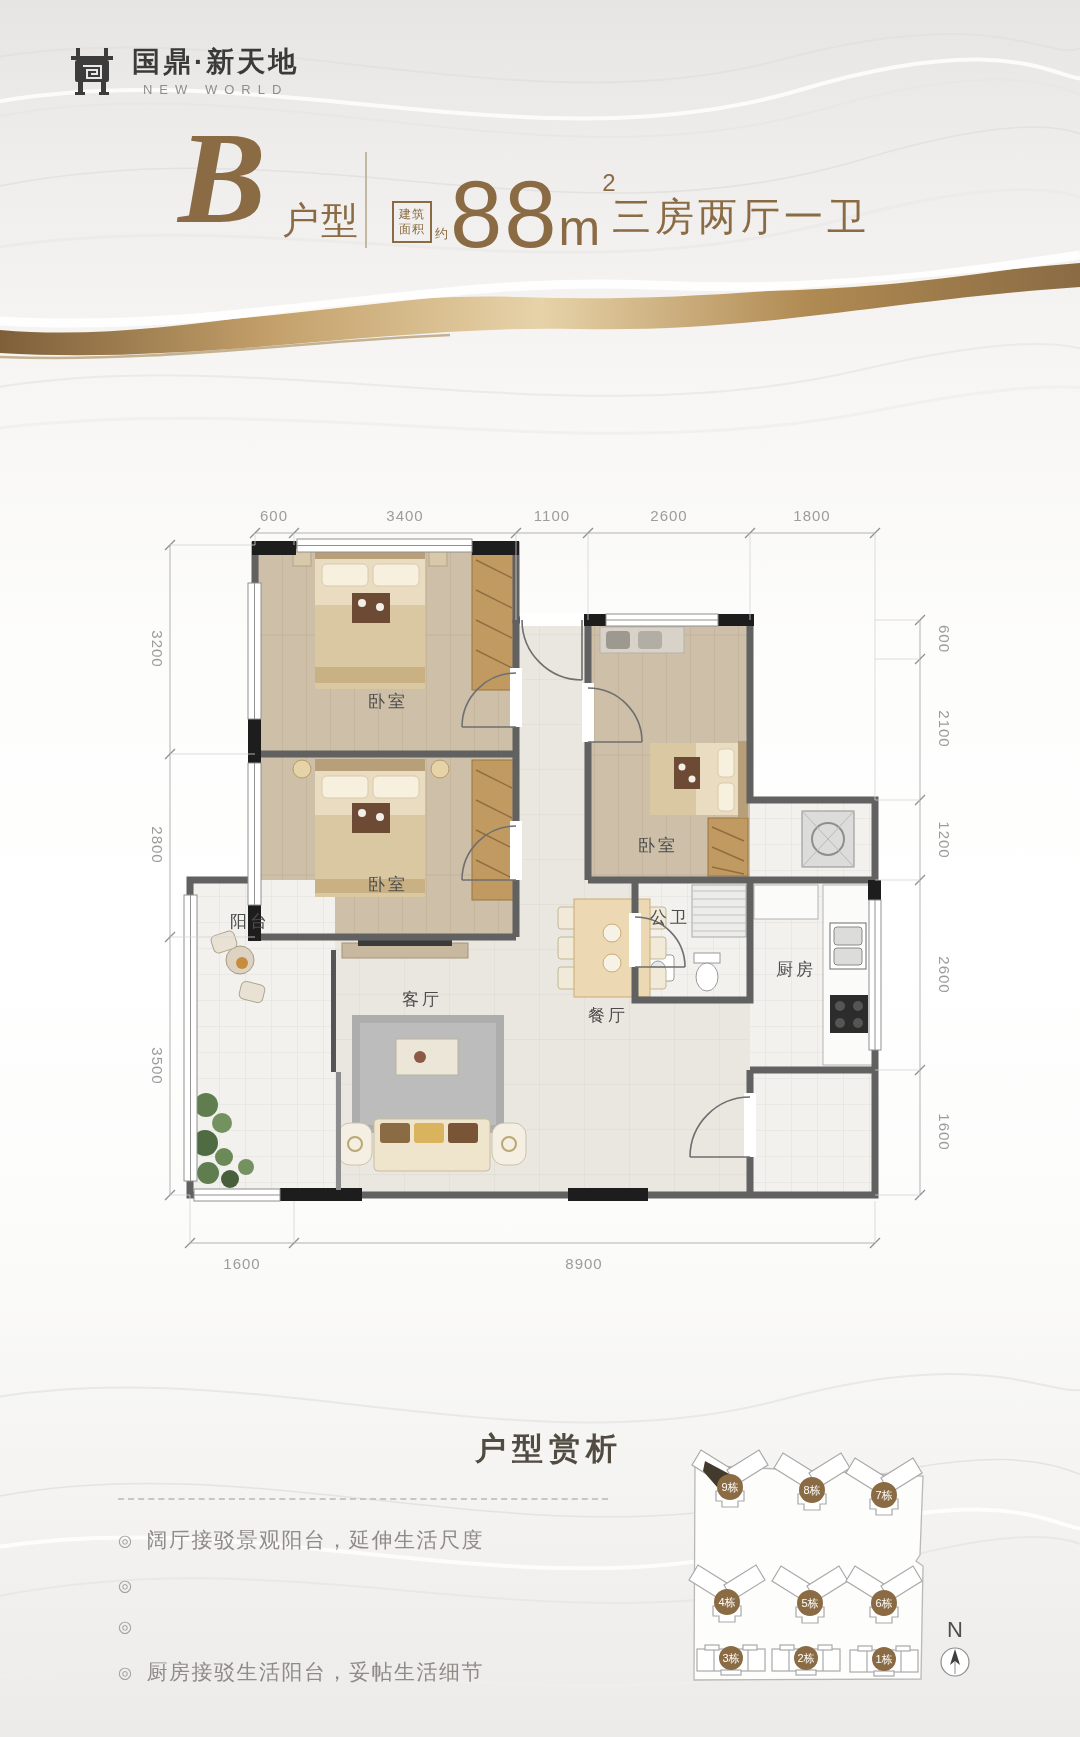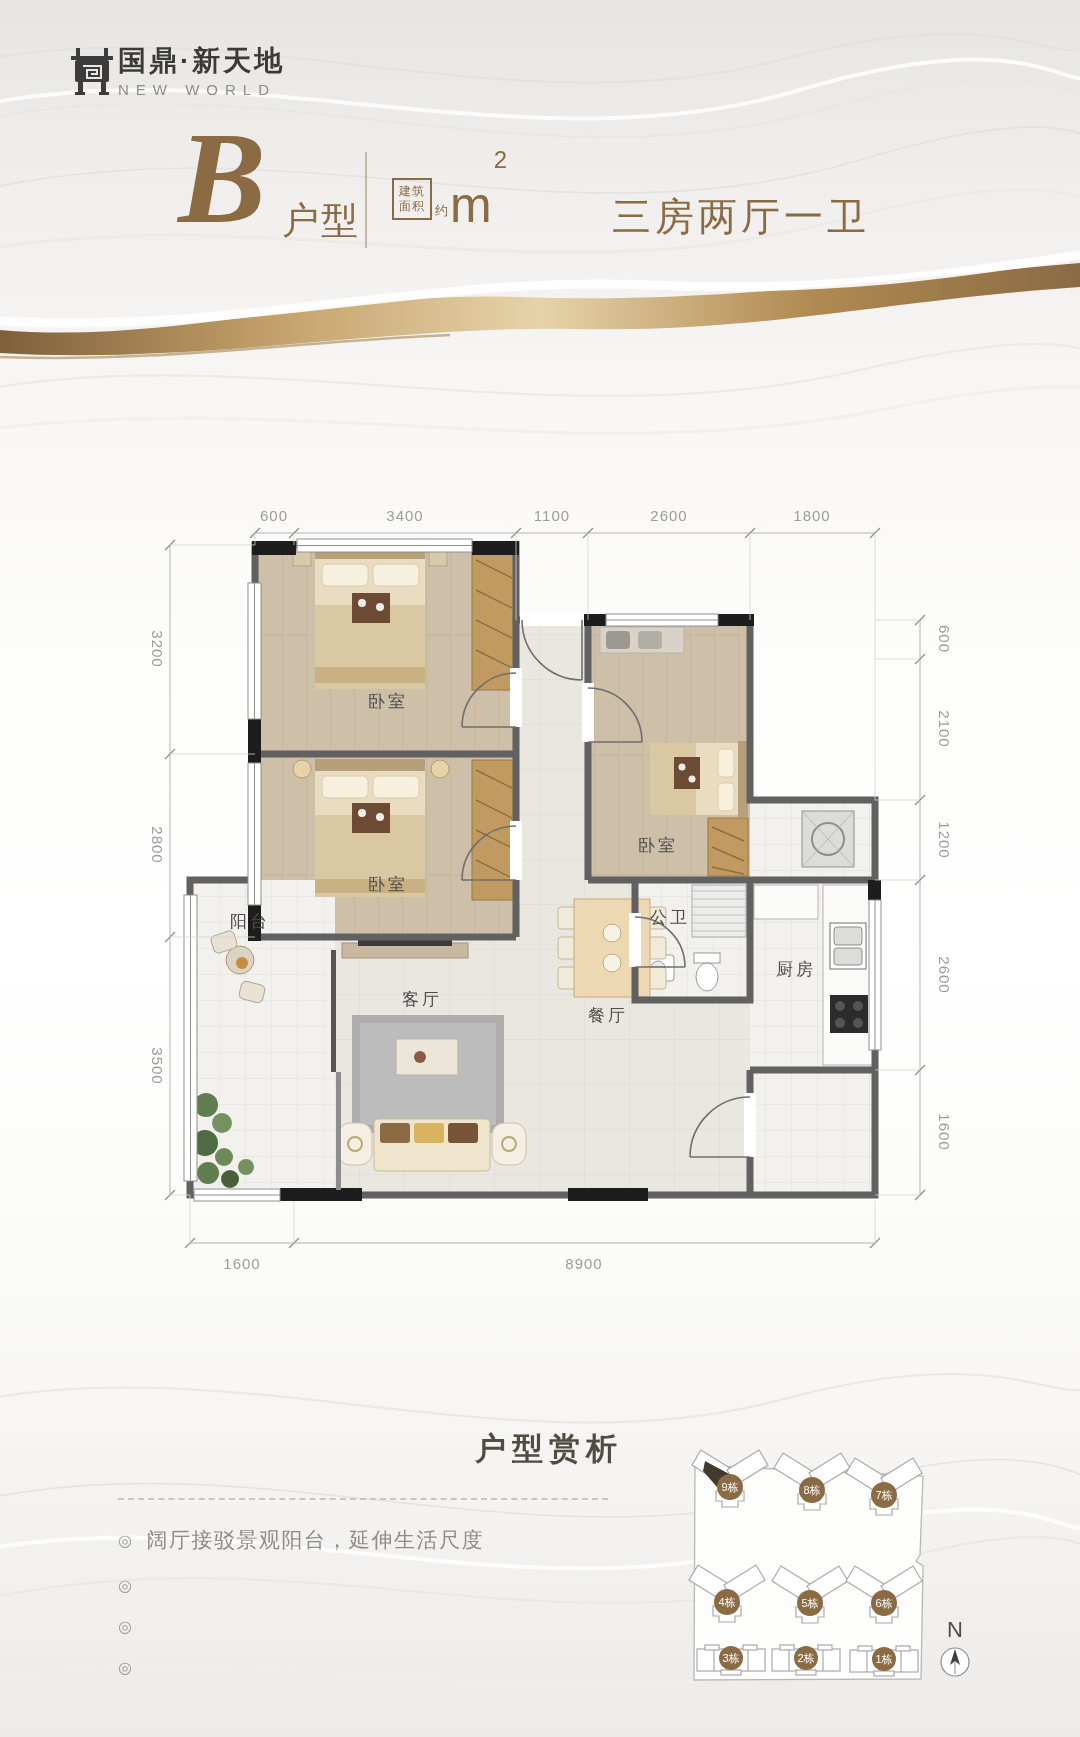--- a/index.html
+++ b/index.html
@@ -1,23 +1,23 @@
 <!DOCTYPE html>
 <html><head>
 <meta charset="utf-8">
 <style>
   html,body{margin:0;padding:0;}
   body{width:1080px;height:1737px;position:relative;overflow:hidden;
        font-family:"Liberation Sans",sans-serif;
        background:linear-gradient(180deg,#e6e5e3 0%,#efeeec 10%,#f7f6f5 22%,#fdfdfc 38%,#ffffff 55%,#fbfbfa 72%,#f3f2f0 88%,#ecebe9 100%);}
   .abs{position:absolute;}
   
-  .logo{top:46px;left:66px;display:flex;align-items:center;}
+  .logo{top:46px;left:66px;display:flex;align-items:center;gap:14px;}
   .logo-cn{font-size:28px;font-weight:bold;color:#3a3a3a;letter-spacing:3px;line-height:1;}
-  .logo-en{font-size:15px;color:#8d8d8d;letter-spacing:7px;margin-top:6px;}
+  .logo-en{font-size:13px;color:#8d8d8d;letter-spacing:7px;margin-top:6px;text-align:center;}
   
   .unit-letter{top:112px;left:178px;font-family:"Liberation Serif",serif;font-style:italic;
        font-size:132px;line-height:1;color:#8a6b44;font-weight:bold;}
   .unit-label{top:196px;left:282px;font-size:37px;color:#8a6b44;letter-spacing:2px;font-weight:500;}
   .hdr-divider{top:152px;left:365px;width:2px;height:96px;background:#c3b8a2;}
   .area-wrap{top:178px;left:392px;display:flex;align-items:flex-end;}
   .area-box{border:2px solid #8a6b44;color:#8a6b44;font-size:12px;line-height:1.25;
        padding:4px 5px;letter-spacing:1px;margin-bottom:8px;text-align:center;}
   .area-approx{color:#8a6b44;font-size:13px;margin:0 2px 8px 3px;}
   .area-value{color:#8a6b44;font-size:94px;line-height:0.78;font-weight:500;letter-spacing:2px;}
@@ -87,20 +87,21 @@
 
 <div class="abs unit-letter">B</div>
 <div class="abs unit-label">户型</div>
 <div class="abs hdr-divider"></div>
 <div class="abs area-wrap">
   <div class="area-box">
     <div>建筑</div>
     <div>面积</div>
   </div>
   <div class="area-approx">约</div>
+  <div class="area-value">88</div>
   <div class="area-unit"><span>m</span><span class="area-sup">2</span></div>
 </div>
 <div class="abs layout-summary">三房两厅一卫</div>
 
 <svg class="abs" style="top:455px;left:90px" width="900" height="840" viewBox="0 0 900 840">
   <defs>
     <pattern id="wood" width="24" height="120" patternUnits="userSpaceOnUse">
       <rect width="24" height="120" fill="#cdbfa8"></rect>
       <line x1="0" y1="0" x2="0" y2="120" stroke="#bfae95" stroke-width="1"></line>
       <line x1="0" y1="60" x2="24" y2="60" stroke="#c4b49c" stroke-width="1"></line>
@@ -375,20 +376,21 @@
         <span>阔厅接驳景观阳台，延伸生活尺度</span>
       </li>
     <li>
         <span class="mk">◎</span>
       </li>
     <li>
         <span class="mk">◎</span>
       </li>
     <li>
         <span class="mk">◎</span>
+        <span>厨房接驳生活阳台，妥帖生活细节</span>
       </li>
   </ul>
 </div>
 
 <svg class="abs" style="top:1435px;left:635px" width="350" height="270" viewBox="0 0 350 270">
   <defs>
     <g id="tower" stroke="#a9a9a9" fill="#ffffff" stroke-width="1.2">
       <polygon points="-6,-4 -38,-24 -29,-39 3,-19"></polygon>
       <polygon points="6,-4 38,-24 29,-39 -3,-19"></polygon>
       <path d="M-14,2 H14 V12 H8 V18 H-8 V12 H-14 Z"></path>

